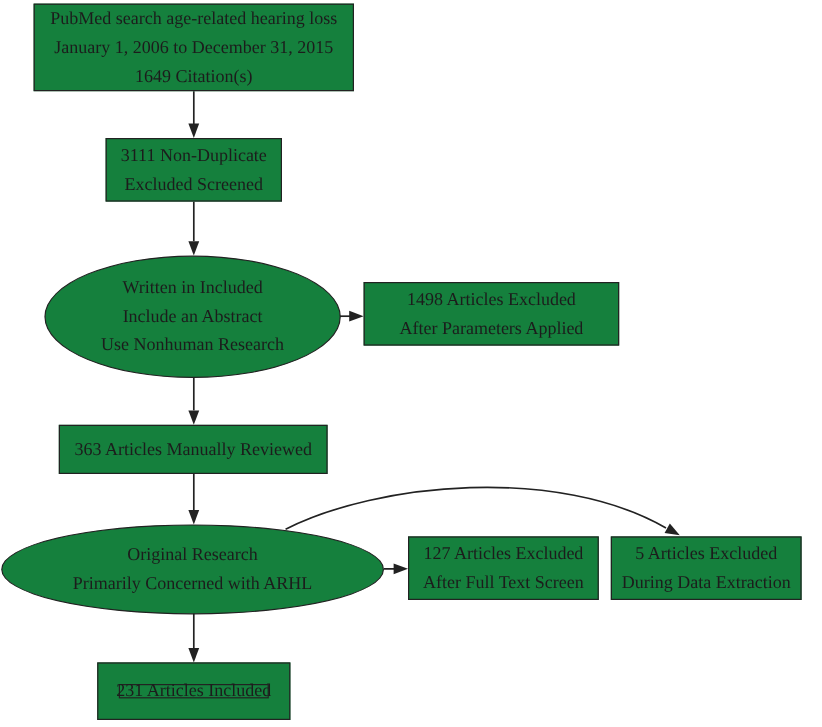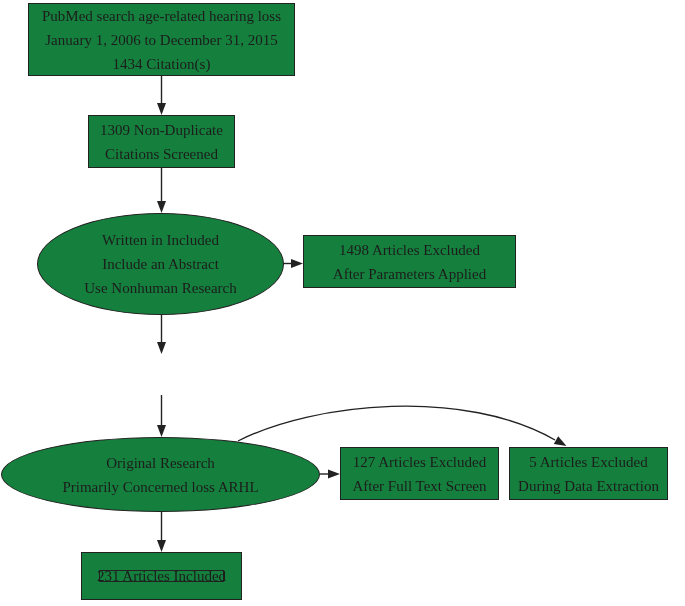--- a/index.html
+++ b/index.html
@@ -102,43 +102,46 @@
       <g>
         <line x1="161.5" y1="511" x2="161.5" y2="540"></line>
         <polygon points="161.5,552 157,540 166,540" stroke="none"></polygon>
       </g>
     </g>
   </svg>
 
   <div class="node" id="n-pubmed">
     <span class="ln">PubMed search age-related hearing loss</span>
     <span class="ln">January 1, 2006 to December 31, 2015</span>
-    <span class="ln">1434 Citation(s)</span>
+    <span class="ln">1649 Citation(s)</span>
   </div>
 
   <div class="node" id="n-nondup">
-    <span class="ln">1309 Non-Duplicate</span>
-    <span class="ln">Citations Screened</span>
+    <span class="ln">3111 Non-Duplicate</span>
+    <span class="ln">Excluded Screened</span>
   </div>
 
   <div class="node ellipse" id="n-criteria">
     <span class="ln">Written in Included</span>
     <span class="ln">Include an Abstract</span>
     <span class="ln">Use Nonhuman Research</span>
   </div>
 
   <div class="node" id="n-exparam">
     <span class="ln">1498 Articles Excluded</span>
     <span class="ln">After Parameters Applied</span>
   </div>
 
+  <div class="node" id="n-manual">
+    <span class="ln">363 Articles Manually Reviewed</span>
+  </div>
 
   <div class="node ellipse" id="n-origres">
     <span class="ln">Original Research</span>
-    <span class="ln">Primarily Concerned loss ARHL</span>
+    <span class="ln">Primarily Concerned with ARHL</span>
   </div>
 
   <div class="node" id="n-exfull">
     <span class="ln">127 Articles Excluded</span>
     <span class="ln">After Full Text Screen</span>
   </div>
 
   <div class="node" id="n-exdata">
     <span class="ln">5 Articles Excluded</span>
     <span class="ln">During Data Extraction</span>

